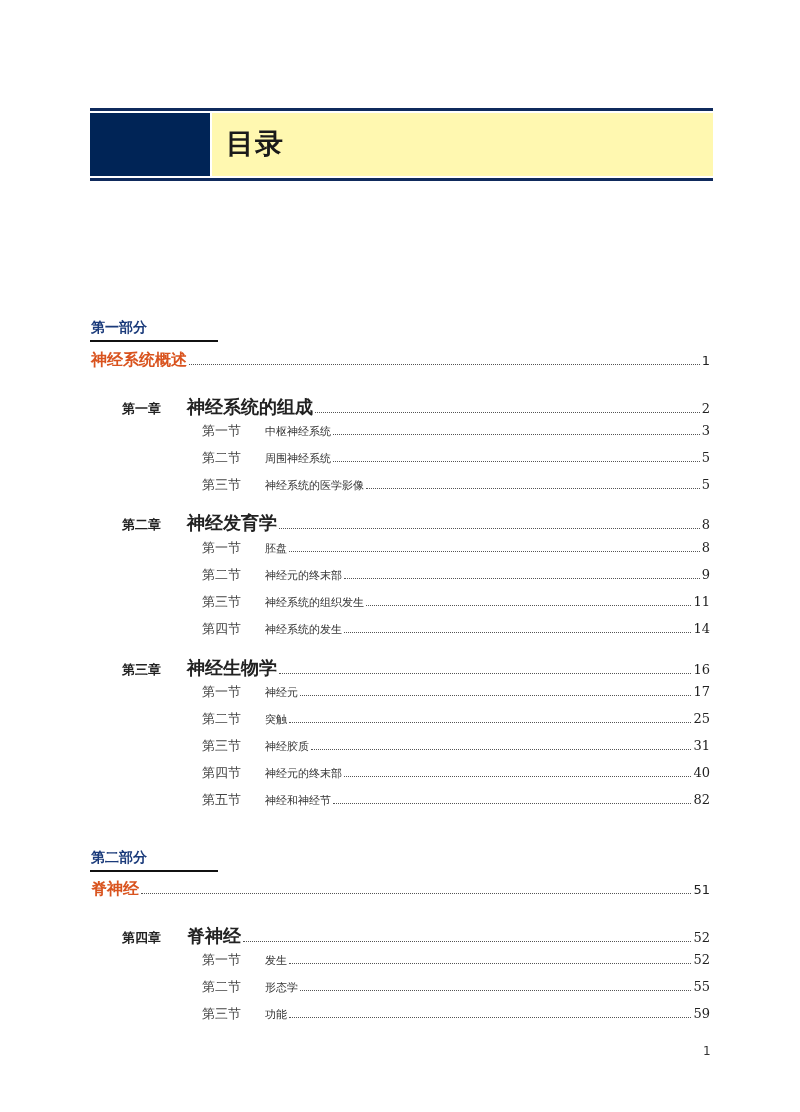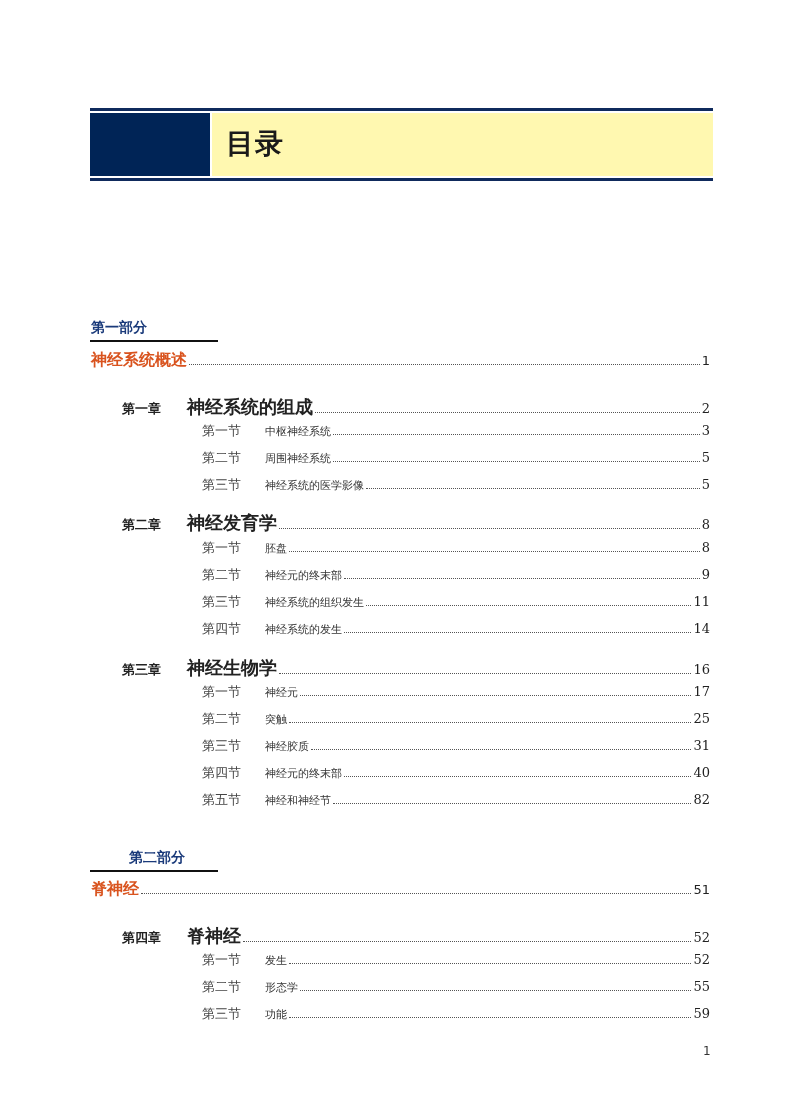--- a/index.html
+++ b/index.html
@@ -142,21 +142,21 @@
   <span class="leader"></span>
   <span class="page">40</span>
 </div>
 <div class="row section-row" style="top:791px;">
   <span class="num">第五节</span>
   <span class="label">神经和神经节</span>
   <span class="leader"></span>
   <span class="page">82</span>
 </div>
 
-<div class="part-label" style="top:848px;margin-left:38px;">第二部分</div>
+<div class="part-label" style="top:848px;">第二部分</div>
 <div class="part-rule" style="top:870px;"></div>
 <div class="row part-row" style="top:879px;">
   <span class="label">脊神经</span>
   <span class="leader"></span>
   <span class="page">51</span>
 </div>
 
 <div class="row chapter-row" style="top:924px;justify-content:flex-end;">
   <span class="num">第四章</span>
   <span class="label">脊神经</span>

